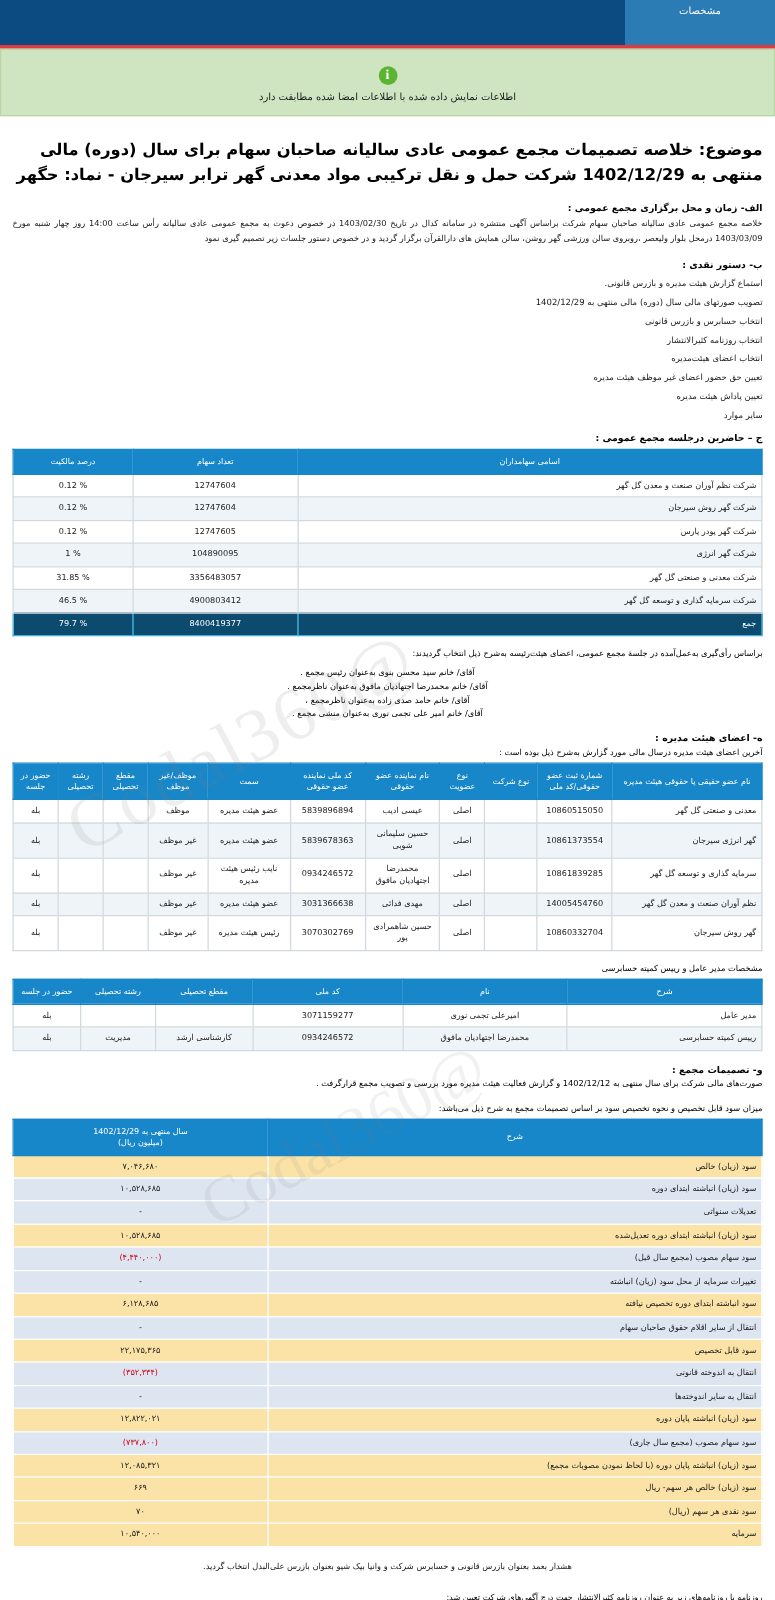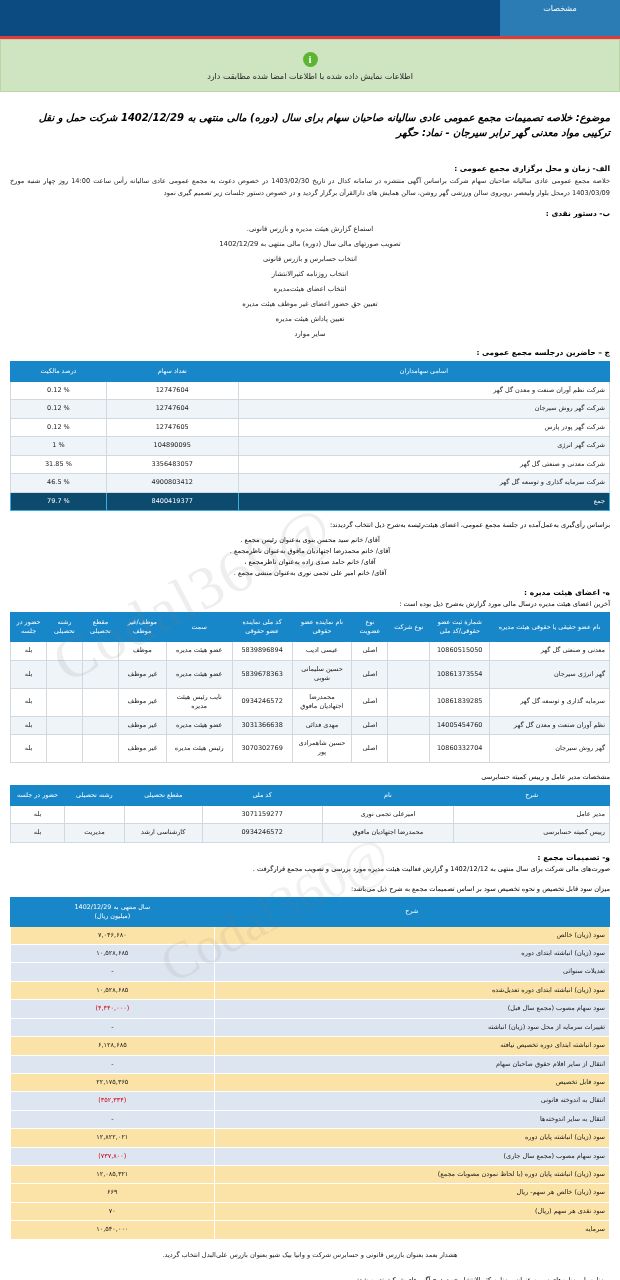--- a/index.html
+++ b/index.html
@@ -55,45 +55,44 @@
     display: block;
     margin-top: 5px;
     font-size: 8px;
     color: #1d1d1d;
   }
 
   
   .content { padding: 18px 10px 10px 10px; }
 
   .subject {
-    font-size: 10px;
+    font-size: 13px;
     font-weight: bold;
     color: #000;
     line-height: 1.5;
     text-align: right;
-    margin-bottom: 24px;
-    font-style: italic;
+    margin-bottom: 12px;
   }
   .sec-head {
     font-size: 7.5px;
     font-weight: bold;
     margin: 10px 0 3px 0;
     text-align: right;
   }
   .para {
     font-size: 6.6px;
     line-height: 1.75;
     text-align: justify;
     color: #1a1a1a;
     margin: 0 0 2px 0;
   }
   .para.center { text-align: center; }
   .agenda-item {
     font-size: 6.8px;
-    text-align: center;
+    text-align: right;
     margin: 7px 0;
     color: #1a1a1a;
   }
   .note { font-size: 6.6px; text-align: right; margin: 3px 0; }
   .indent-list { margin: 6px 0 6px 0; text-align: center; }
   .indent-list div { font-size: 6.6px; line-height: 1.65; }
 
   
   table {
     width: 100%;

